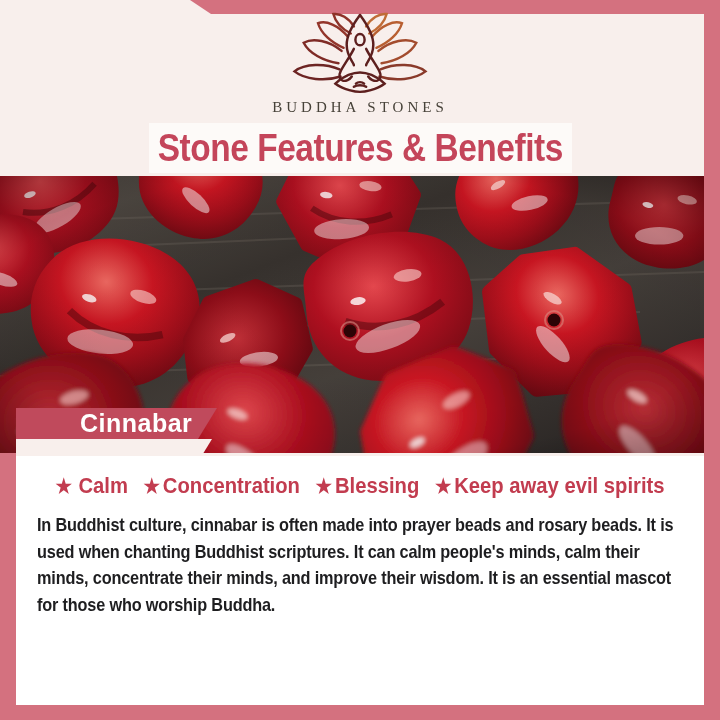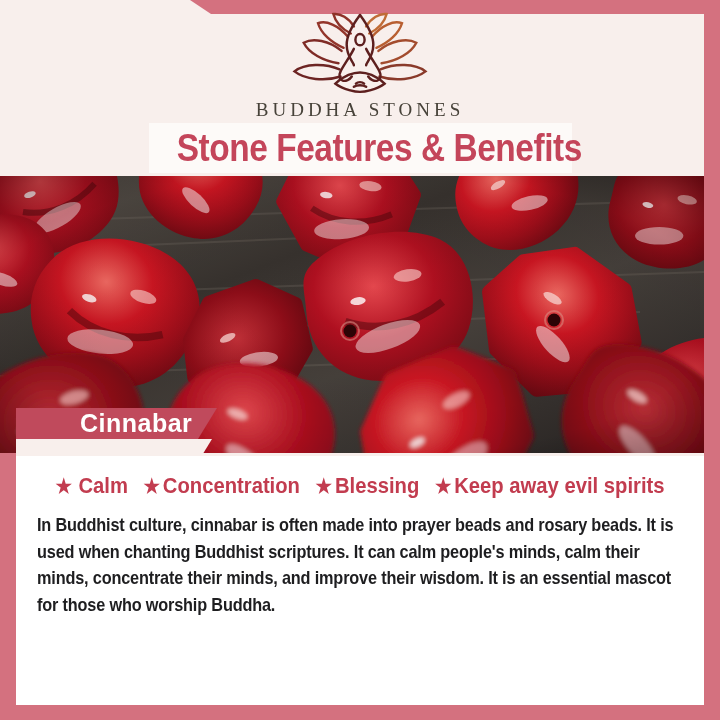--- a/index.html
+++ b/index.html
@@ -13,28 +13,28 @@
   .strip-top{left:190px;top:0;width:530px;height:14px;
     clip-path:polygon(0 0,100% 0,100% 100%,21px 100%);}
   .strip-right{right:0;top:0;width:16px;height:720px;}
   .strip-bottom{left:0;bottom:0;width:720px;height:15px;}
   .strip-left{left:0;top:196px;width:16px;height:524px;
     clip-path:polygon(0 0,16px 14px,16px 100%,0 100%);}
   
   .logo-wrap{position:absolute;left:0;top:12px;width:720px;text-align:center;}
   .logo-wrap svg{display:block;margin:0 auto;}
   .brand-name{
-    margin-top:1px;font-family:"Liberation Serif",serif;font-size:19px;
+    margin-top:1px;font-family:"Liberation Serif",serif;font-size:15px;
     letter-spacing:4px;color:#474239;
   }
   
   .title-band{
     position:absolute;left:149px;top:123px;width:423px;height:50px;
     background:var(--band_white,#fdfaf8);
-    display:flex;align-items:center;
+    display:flex;align-items:center;justify-content:center;
   }
   .title-band .title{
     color:var(--title_red,#c4455a);font-weight:bold;font-size:38px;
     white-space:nowrap;transform:scaleX(0.88);letter-spacing:-0.5px;
   }
   
   .photo{position:absolute;left:0;top:176px;width:704px;height:277px;}
   .photo svg{display:block;}
   
   .ribbon{

